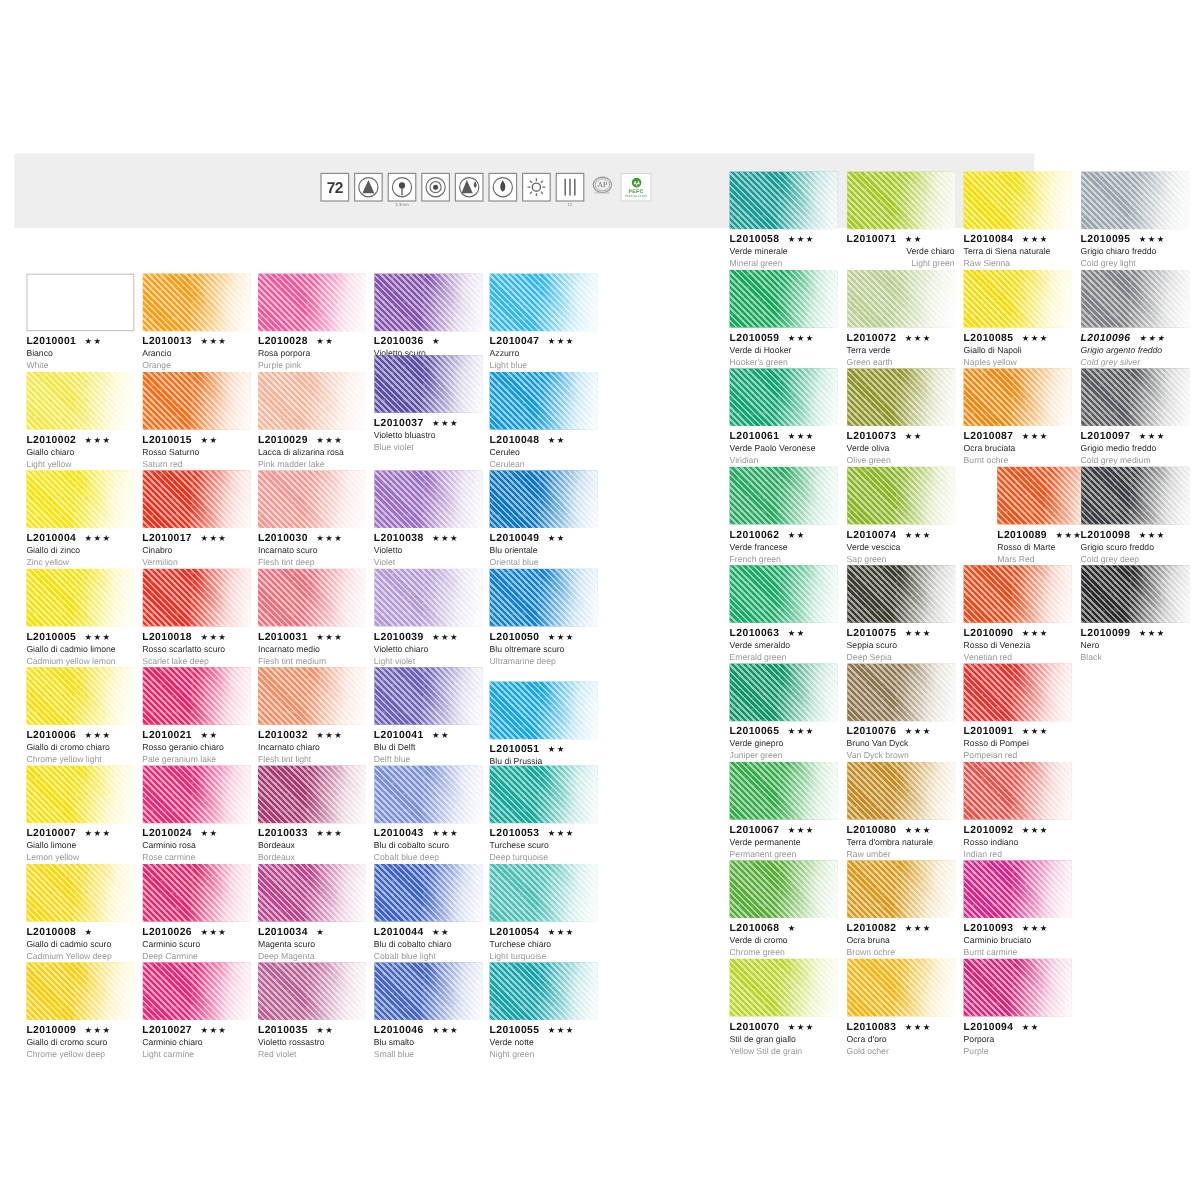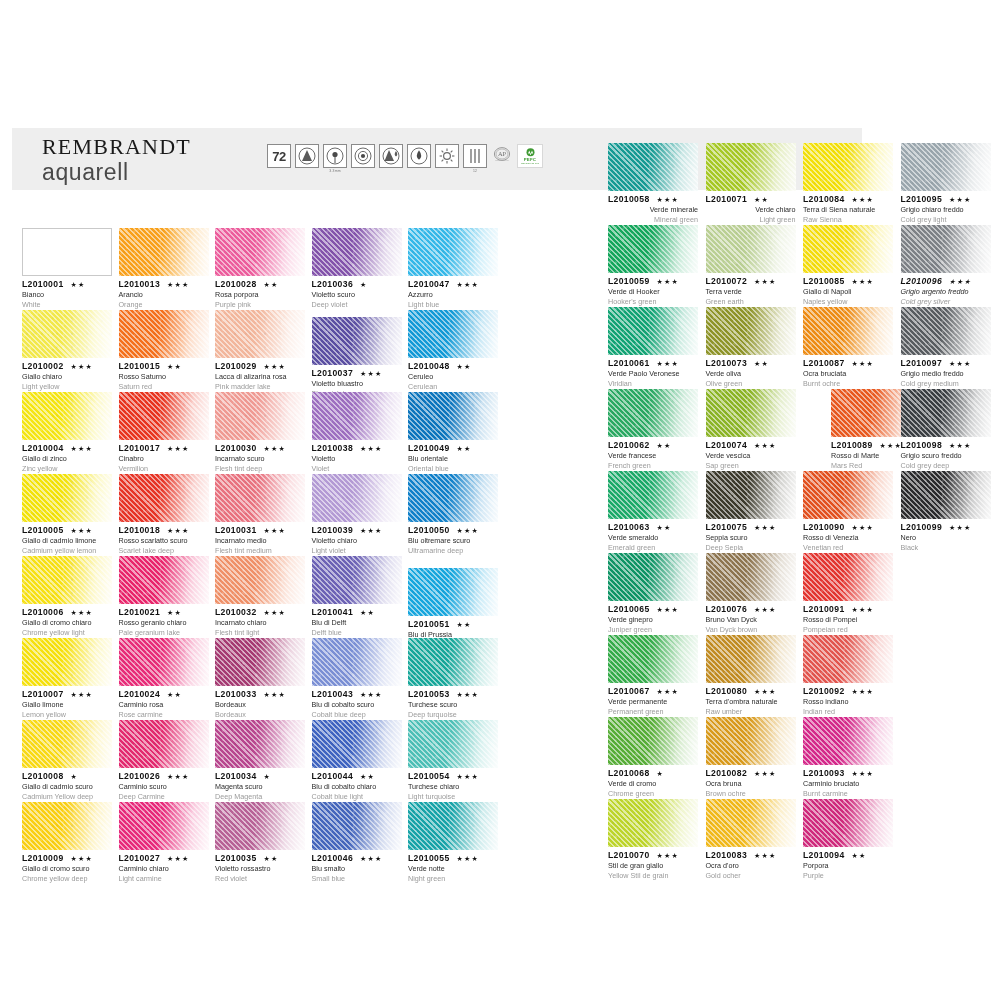--- a/index.html
+++ b/index.html
@@ -92,24 +92,20 @@
   }
   .it{font-size:7.2px;color:#2b2b2b;line-height:10px;white-space:nowrap;margin-top:1px;}
   .en{font-size:7.2px;color:#9a9a9a;line-height:10px;white-space:nowrap;}
 </style>
 </head>
 <body>
 
 <div class="page">
 
   <div class="header-band">
-    <div class="brand">
-      <div class="brand-top">REMBRANDT</div>
-      <div class="brand-sub">aquarell</div>
-    </div>
 
     <div class="icon-row">
 
       <div class="ibox-wrap">
         <div class="ibox">
           <span class="i72">72</span>
         </div>
         <div class="ibox-cap"></div>
       </div>
 
@@ -598,21 +594,21 @@
           </div>
           <div class="meta">
             <div class="row1">
               <span class="code">L2010036</span>
               <span class="stars">★</span>
             </div>
             <div class="it">Violetto scuro</div>
             <div class="en">Deep violet</div>
           </div>
         </div>
-        <div class="cell" style="top: 89px;">
+        <div class="cell" style="top: 68px;">
           <div class="sw" style="background: linear-gradient(100deg, rgb(91, 79, 162) 0%, rgb(91, 79, 162) 44%, rgba(91, 79, 162, 0.8) 68%, rgba(91, 79, 162, 0.4) 88%, rgba(91, 79, 162, 0.15) 100%);">
             <div class="hatch"></div>
             <div class="grain"></div>
             <div class="fade"></div>
           </div>
           <div class="meta">
             <div class="row1">
               <span class="code">L2010037</span>
               <span class="stars">★★★</span>
             </div>
@@ -830,21 +826,21 @@
             </div>
             <div class="it">Verde notte</div>
             <div class="en">Night green</div>
           </div>
         </div>
       </div>
     </div>
 
   <div class="block" id="right-block" style="left:608px;top:143px;width:400px;height:740px;">
       <div class="col" style="left: 0px;">
-        <div class="cell" style="top: 0px; text-align: right;">
+        <div class="cell" style="top: 0px;">
           <div class="sw" style="background: linear-gradient(100deg, rgb(22, 154, 147) 0%, rgb(22, 154, 147) 44%, rgba(22, 154, 147, 0.8) 68%, rgba(22, 154, 147, 0.4) 88%, rgba(22, 154, 147, 0.15) 100%);">
             <div class="hatch"></div>
             <div class="grain"></div>
             <div class="fade"></div>
           </div>
           <div class="meta">
             <div class="row1">
               <span class="code">L2010058</span>
               <span class="stars">★★★</span>
             </div>

